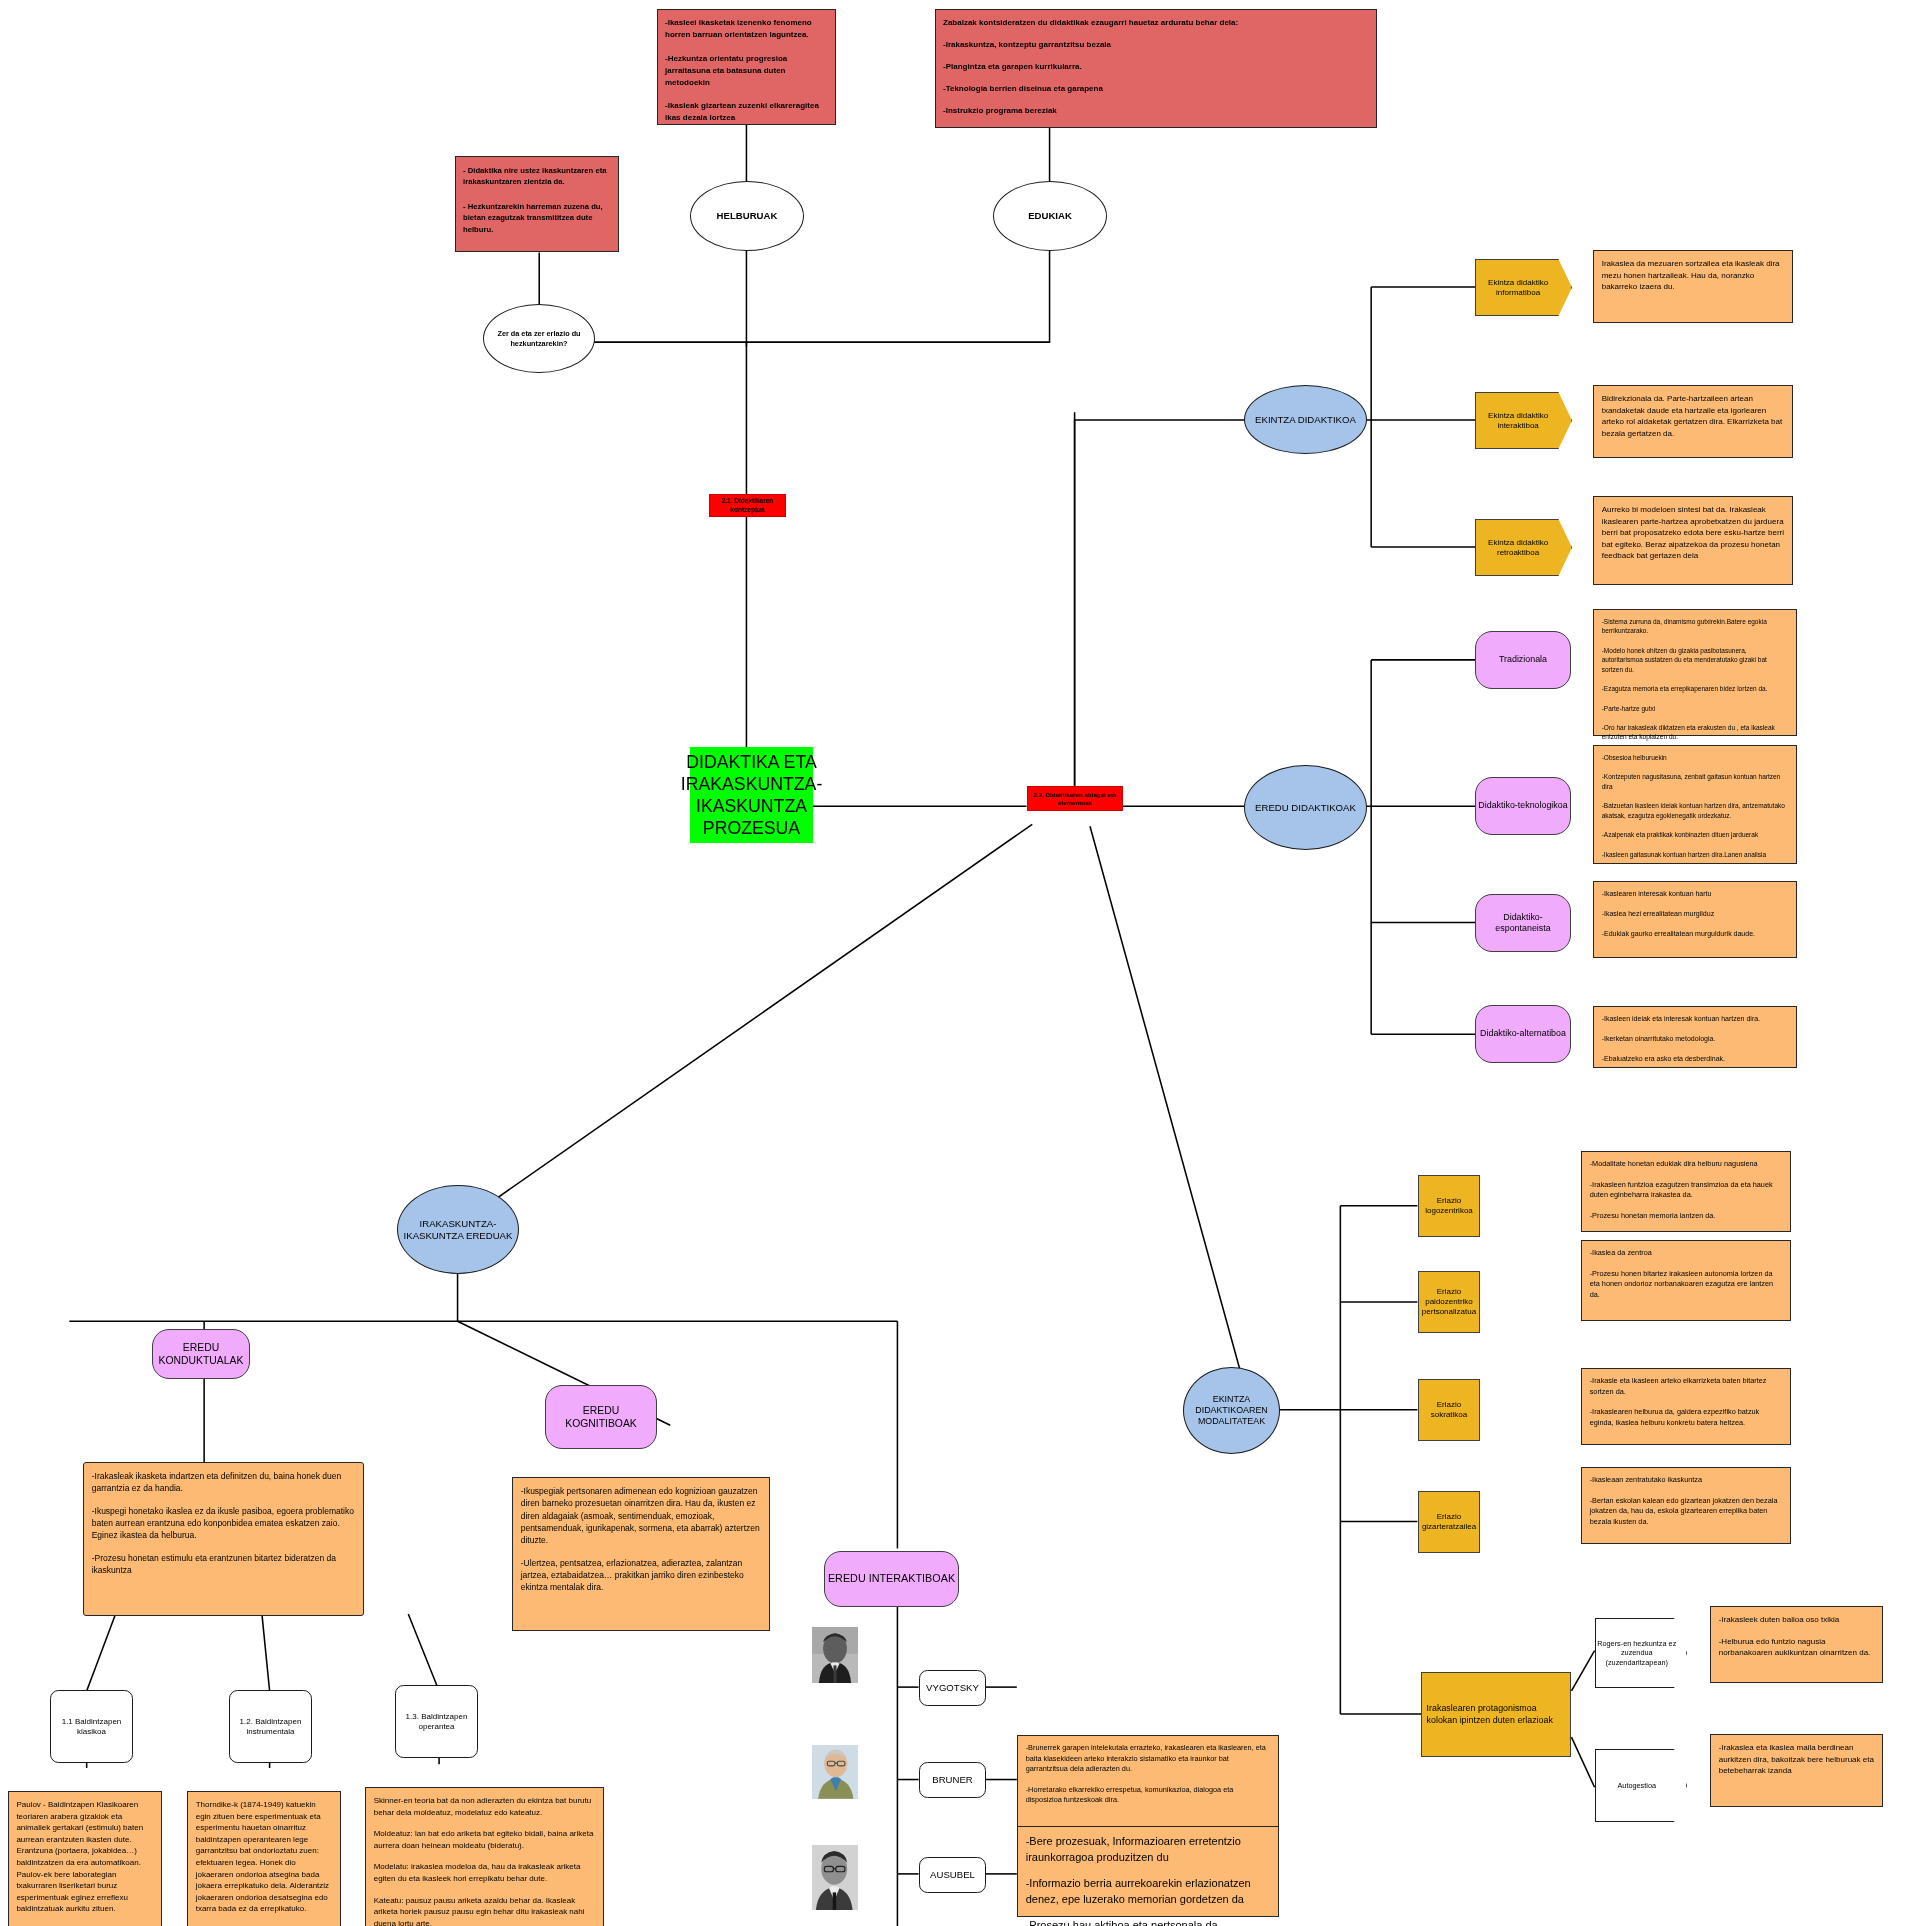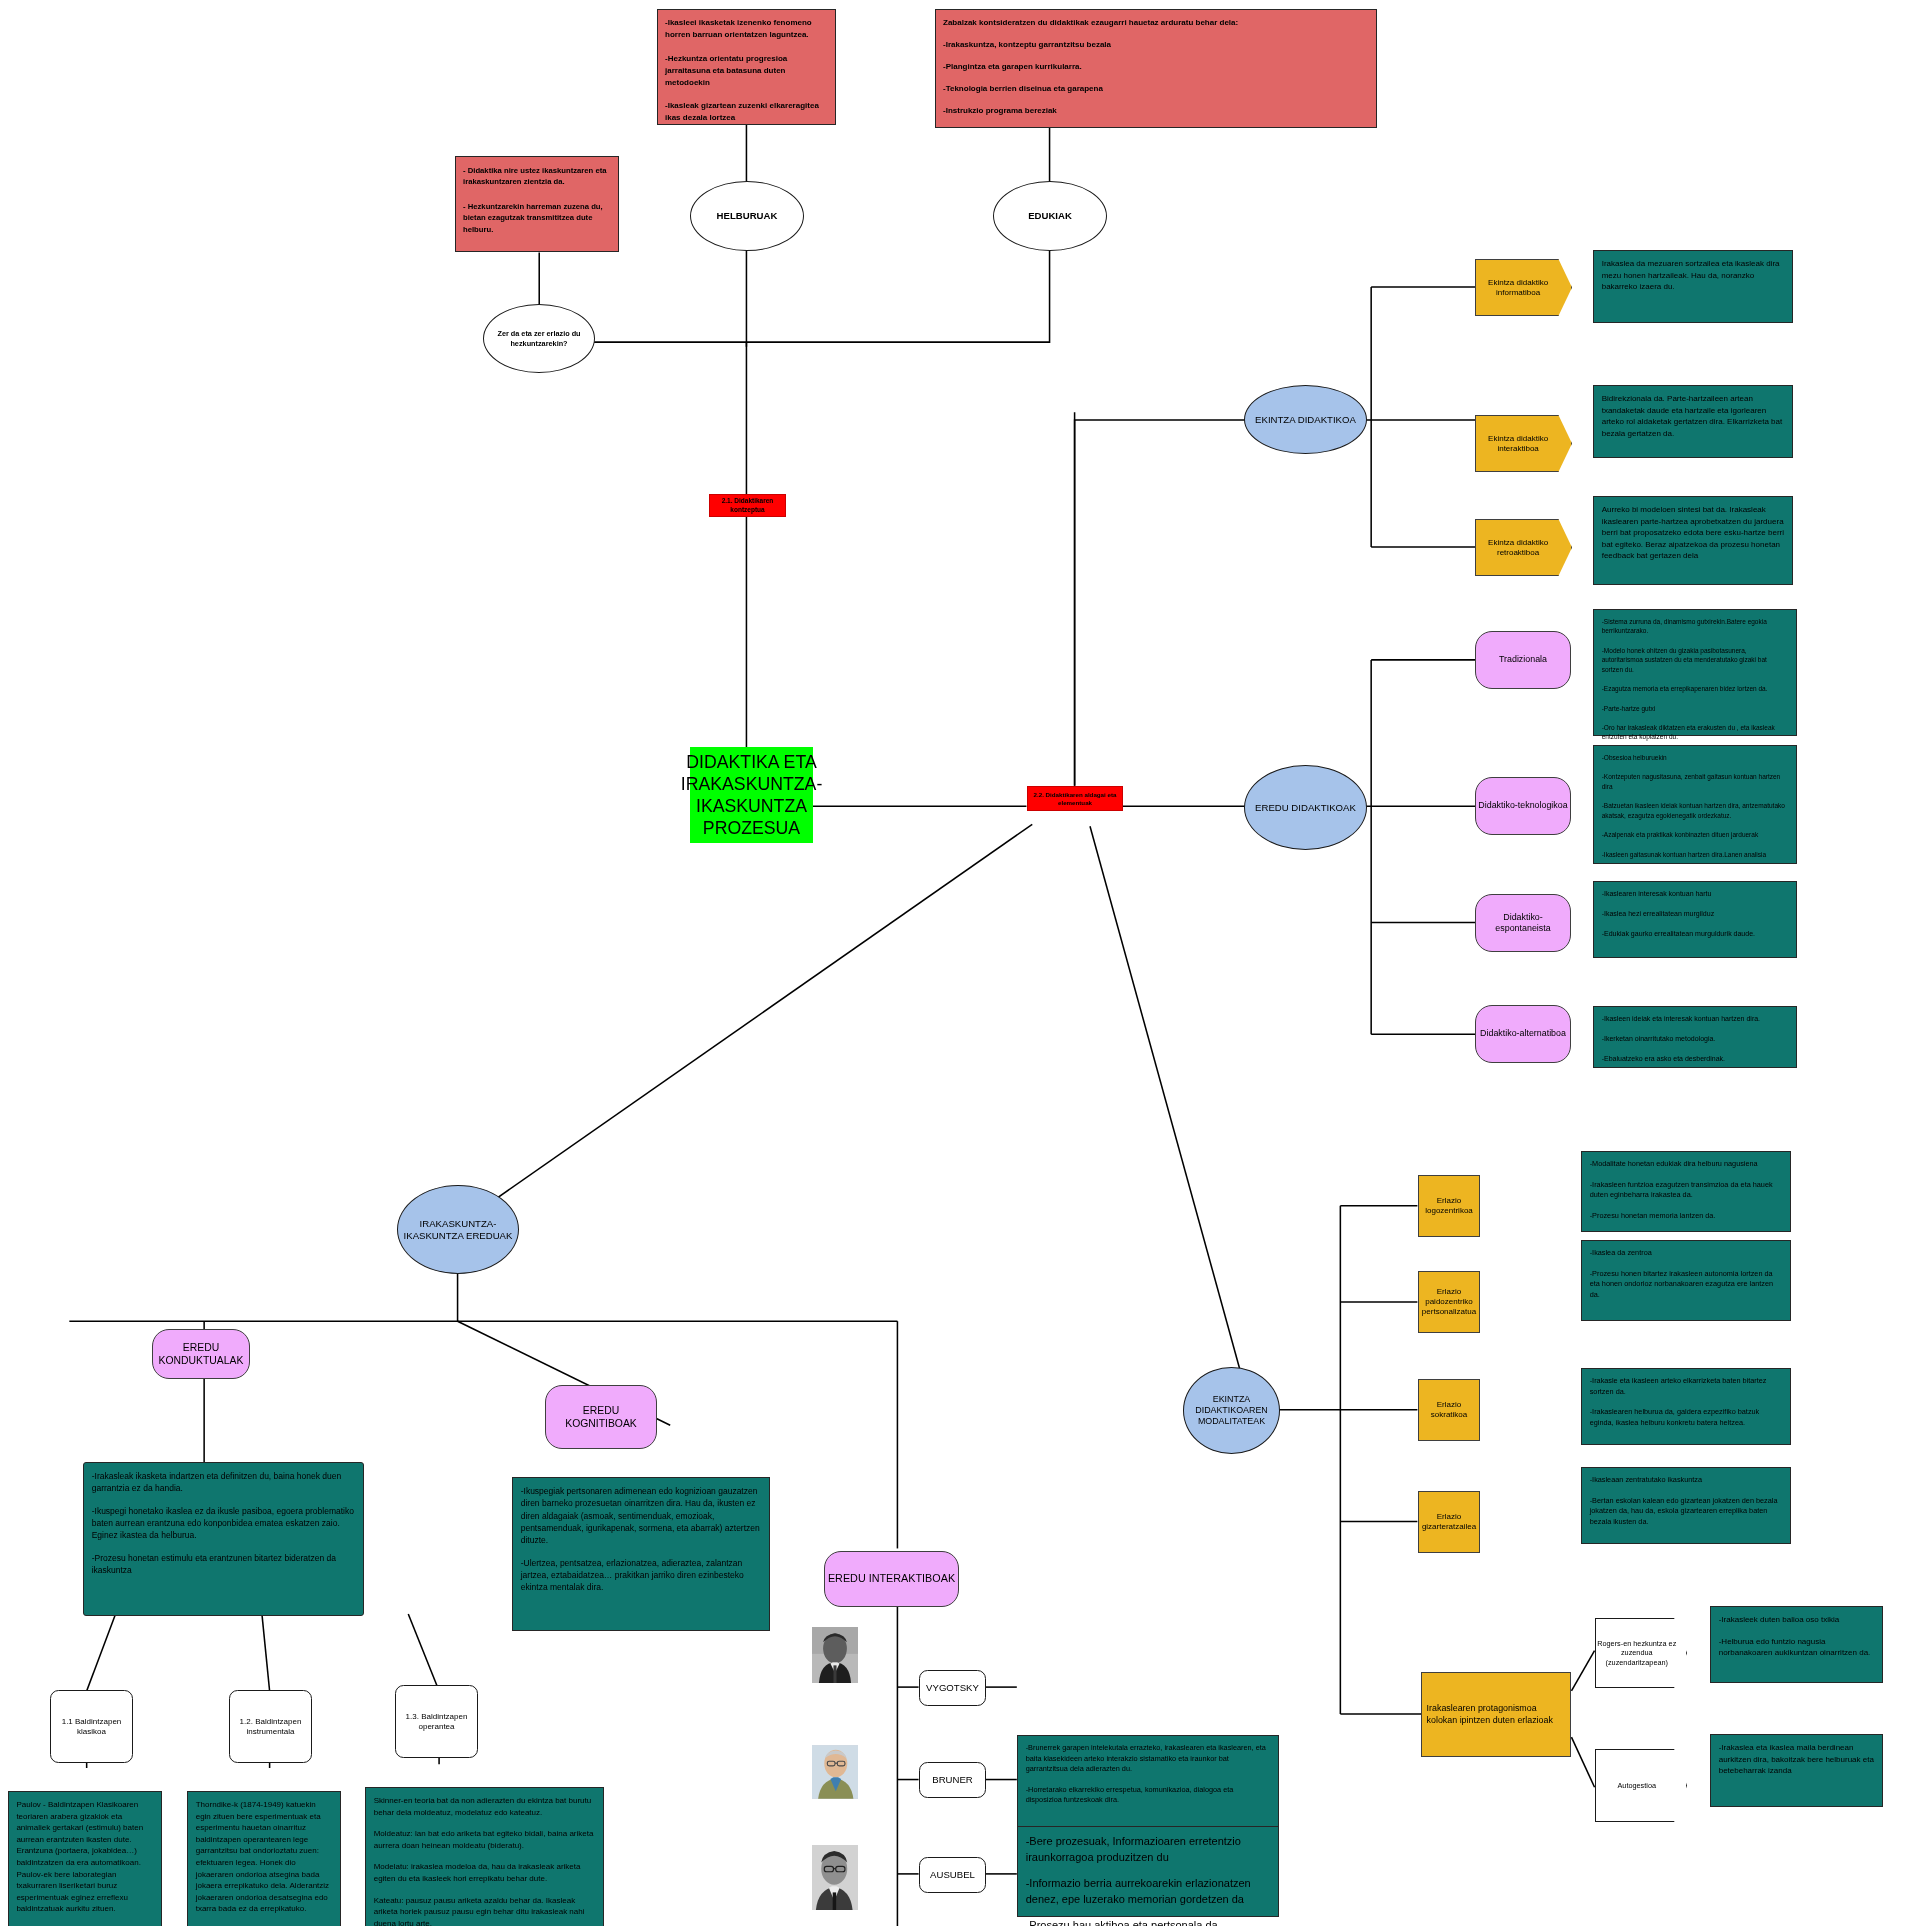--- a/index.html
+++ b/index.html
@@ -2,21 +2,21 @@
 <html style="font-size:6.2px"><head>
 <meta charset="utf-8">
 <style>
   html,body{margin:0;padding:0;background:#fff;}
   body{font-family:"Liberation Sans",sans-serif;}
   #canvas{position:relative;width:1905px;height:1926px;background:#fff;overflow:hidden;}
   #edges{position:absolute;left:0;top:0;width:1905px;height:1926px;pointer-events:none;}
 
   .node{position:absolute;box-sizing:border-box;display:flex;align-items:center;justify-content:center;
         text-align:center;color:#000;line-height:1.25;}
-  .txt{position:absolute;box-sizing:border-box;background:#0f766e;border:1.2px solid #262626;
+  .txt{position:absolute;box-sizing:border-box;background:#fdba74;border:1.2px solid #262626;
        padding:7px 7.7px;color:#000;line-height:1.45;text-align:left;}
   .txt p{margin:0 0 10px 0;}
   .txt p:last-child{margin-bottom:0;}
 
   
   .redpanel{position:absolute;box-sizing:border-box;background:#e06666;border:1.2px solid #262626;
             padding:7.7px 7px;line-height:1.5;text-align:left;font-weight:bold;}
   .redpanel p{margin:0 0 11.6px 0;}
   .redpanel p:last-child{margin-bottom:0;}
 
@@ -196,21 +196,21 @@
     <span>EKINTZA DIDAKTIKOAREN MODALITATEAK</span>
   </div>
 
   <div class="node yellow-arrow" style="left:1475px;top:259px;width:97px;height:57px;font-size:8px;padding-right:10.8px;">
     <span>Ekintza didaktiko informatiboa</span>
   </div>
   <div class="txt" style="left:1593px;top:250px;width:200px;height:73px;font-size:8px;">
     <p>Irakaslea da mezuaren sortzailea eta ikasleak dira mezu honen hartzaileak. Hau da, noranzko bakarreko izaera du.</p>
   </div>
 
-  <div class="node yellow-arrow" style="left:1475px;top:392px;width:97px;height:57px;font-size:8px;padding-right:10.8px;margin-top:23px;">
+  <div class="node yellow-arrow" style="left:1475px;top:392px;width:97px;height:57px;font-size:8px;padding-right:10.8px;">
     <span>Ekintza didaktiko interaktiboa</span>
   </div>
   <div class="txt" style="left:1593px;top:385px;width:200px;height:73px;font-size:8px;">
     <p>Bidirekzionala da. Parte-hartzaileen artean txandaketak daude eta hartzaile eta igorlearen arteko rol aldaketak gertatzen dira. Elkarrizketa bat bezala gertatzen da.</p>
   </div>
 
   <div class="node yellow-arrow" style="left:1475px;top:519px;width:97px;height:57px;font-size:8px;padding-right:10.8px;">
     <span>Ekintza didaktiko retroaktiboa</span>
   </div>
   <div class="txt" style="left:1593px;top:496px;width:200px;height:89px;font-size:8px;">

